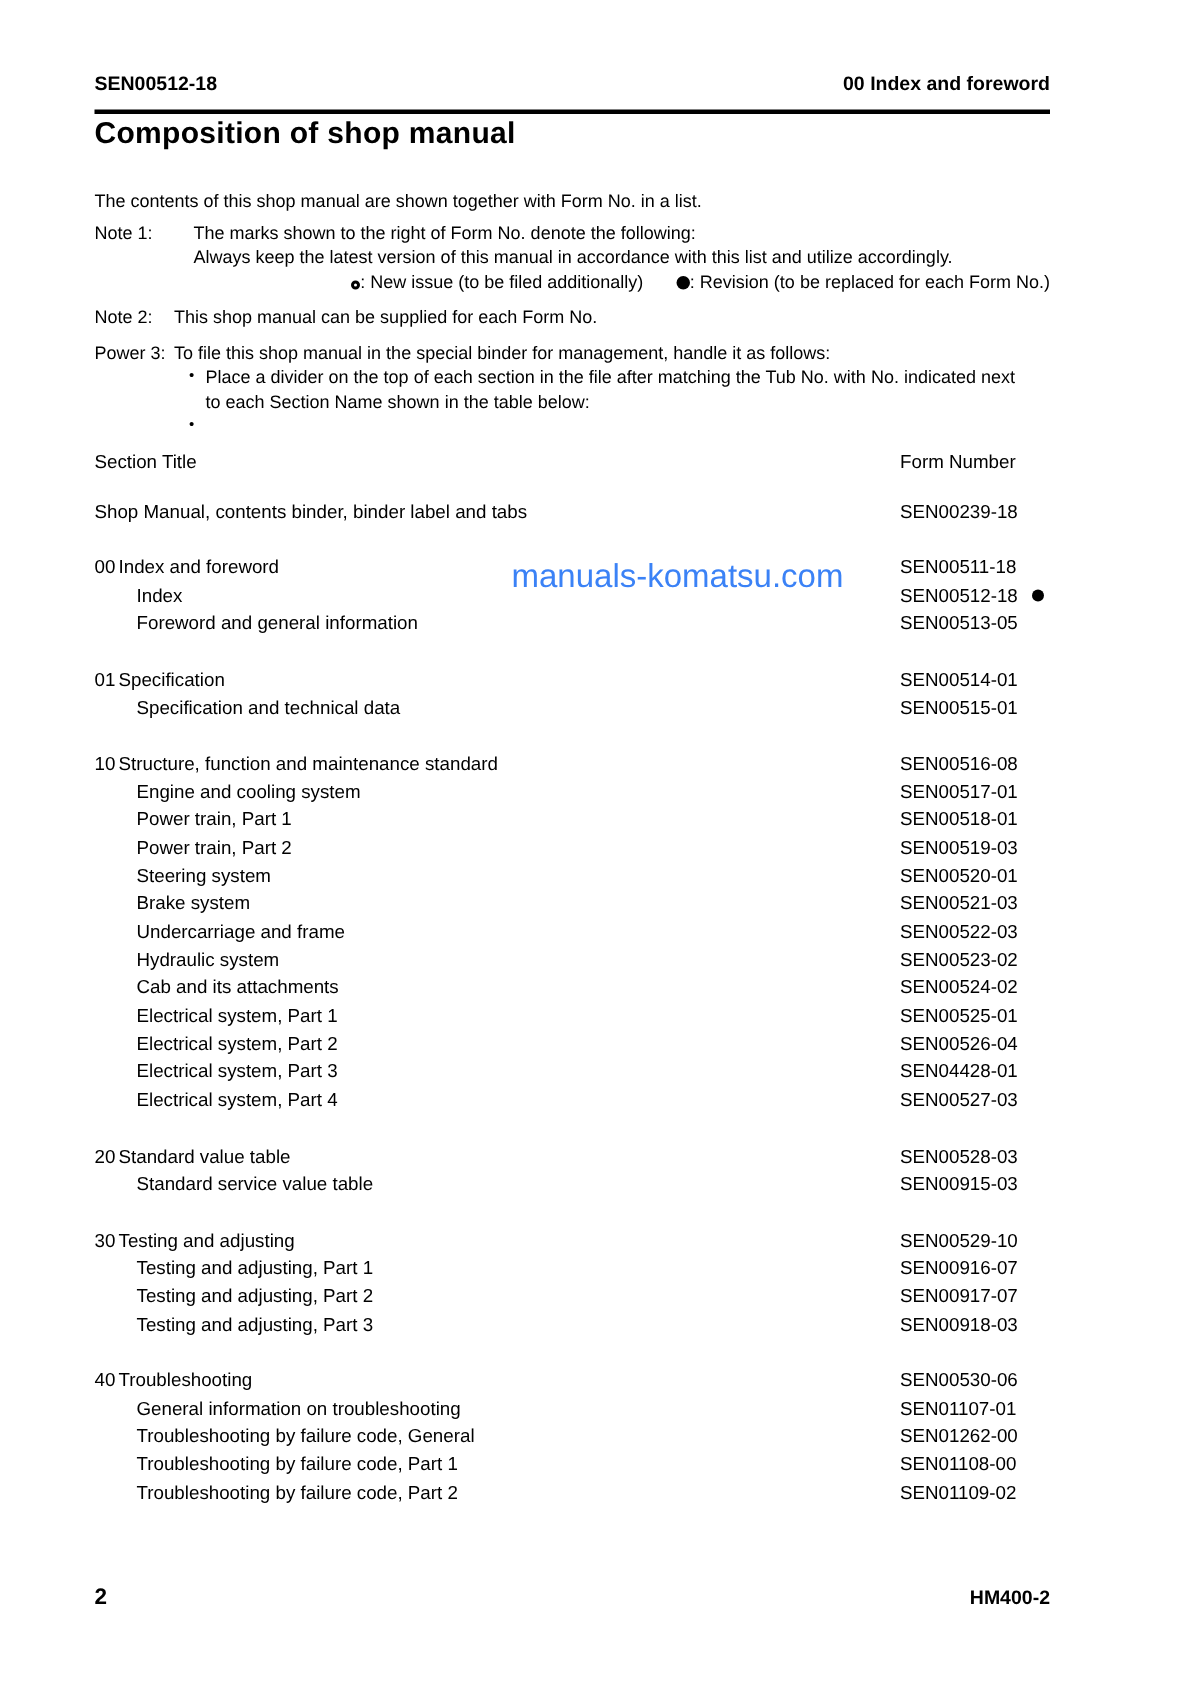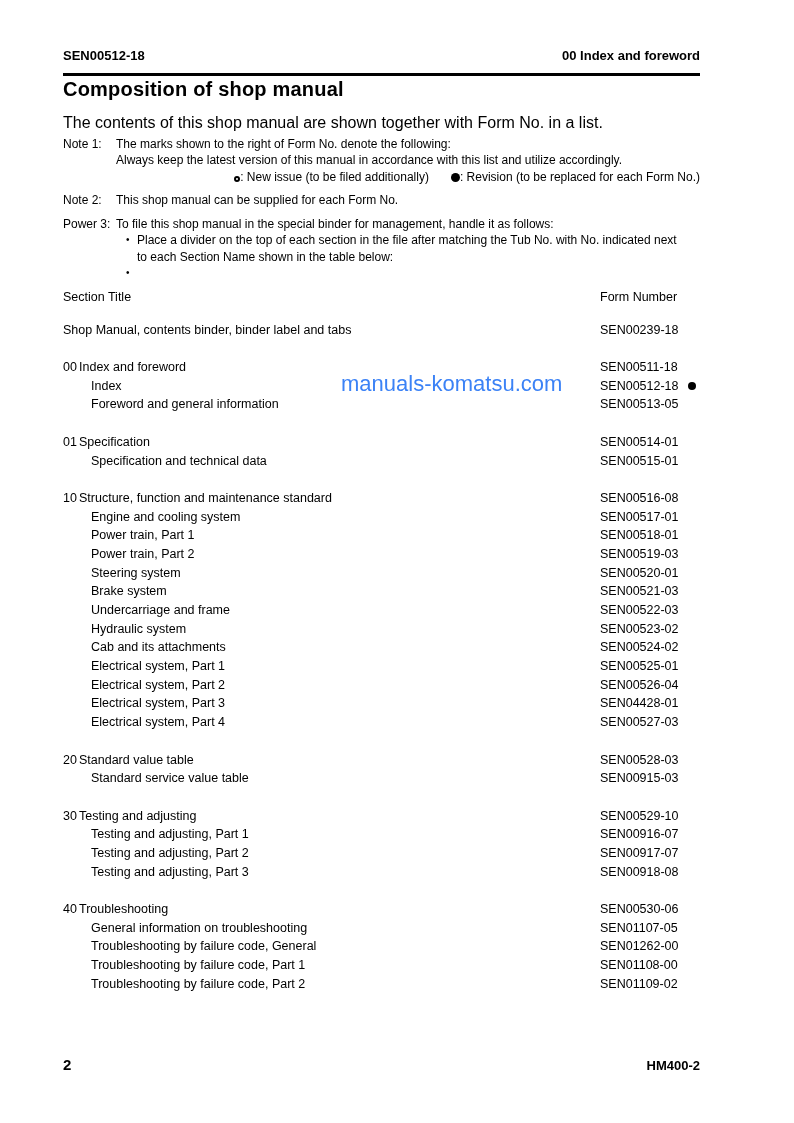--- a/index.html
+++ b/index.html
@@ -35,31 +35,31 @@
   }
   
   .doc-title {
     font-size: 20px;
     font-weight: bold;
     line-height: 26px;
     letter-spacing: 0.2px;
   }
   
   .intro {
-    margin-top: 13px;
-    font-size: 16px;
+    margin-top: 24px;
+    font-size: 12px;
     line-height: 16.5px;
     white-space: nowrap;
   }
   .note {
     display: flex;
     font-size: 12px;
     line-height: 16.5px;
   }
-  .note-1 { margin-top: 4px; }
+  .note-1 { margin-top: 4px; gap: 13px; }
   .note-2 { margin-top: 7px; }
   .note-3 { margin-top: 7px; }
   .note-label {
     flex: 0 0 53px;
     white-space: nowrap;
   }
   .note-body { flex: 1 1 auto; }
   .note-line { white-space: nowrap; }
   .legend-line {
     margin-left: 31px;
@@ -314,31 +314,31 @@
           <div class="toc-row level-2">
     <span class="row-title">Testing and adjusting, Part 1</span>
     <span class="row-form"><span class="row-form-text">SEN00916-07</span></span>
   </div>
           <div class="toc-row level-2">
     <span class="row-title">Testing and adjusting, Part 2</span>
     <span class="row-form"><span class="row-form-text">SEN00917-07</span></span>
   </div>
           <div class="toc-row level-2">
     <span class="row-title">Testing and adjusting, Part 3</span>
-    <span class="row-form"><span class="row-form-text">SEN00918-08</span></span>
+    <span class="row-form"><span class="row-form-text">SEN00918-03</span></span>
   </div>
         </div>
         <div class="toc-group">
           <div class="toc-row level-1">
     <span class="row-num">40</span><span class="row-title">Troubleshooting</span>
     <span class="row-form"><span class="row-form-text">SEN00530-06</span></span>
   </div>
           <div class="toc-row level-2">
     <span class="row-title">General information on troubleshooting</span>
-    <span class="row-form"><span class="row-form-text">SEN01107-05</span></span>
+    <span class="row-form"><span class="row-form-text">SEN01107-01</span></span>
   </div>
           <div class="toc-row level-2">
     <span class="row-title">Troubleshooting by failure code, General</span>
     <span class="row-form"><span class="row-form-text">SEN01262-00</span></span>
   </div>
           <div class="toc-row level-2">
     <span class="row-title">Troubleshooting by failure code, Part 1</span>
     <span class="row-form"><span class="row-form-text">SEN01108-00</span></span>
   </div>
           <div class="toc-row level-2">

